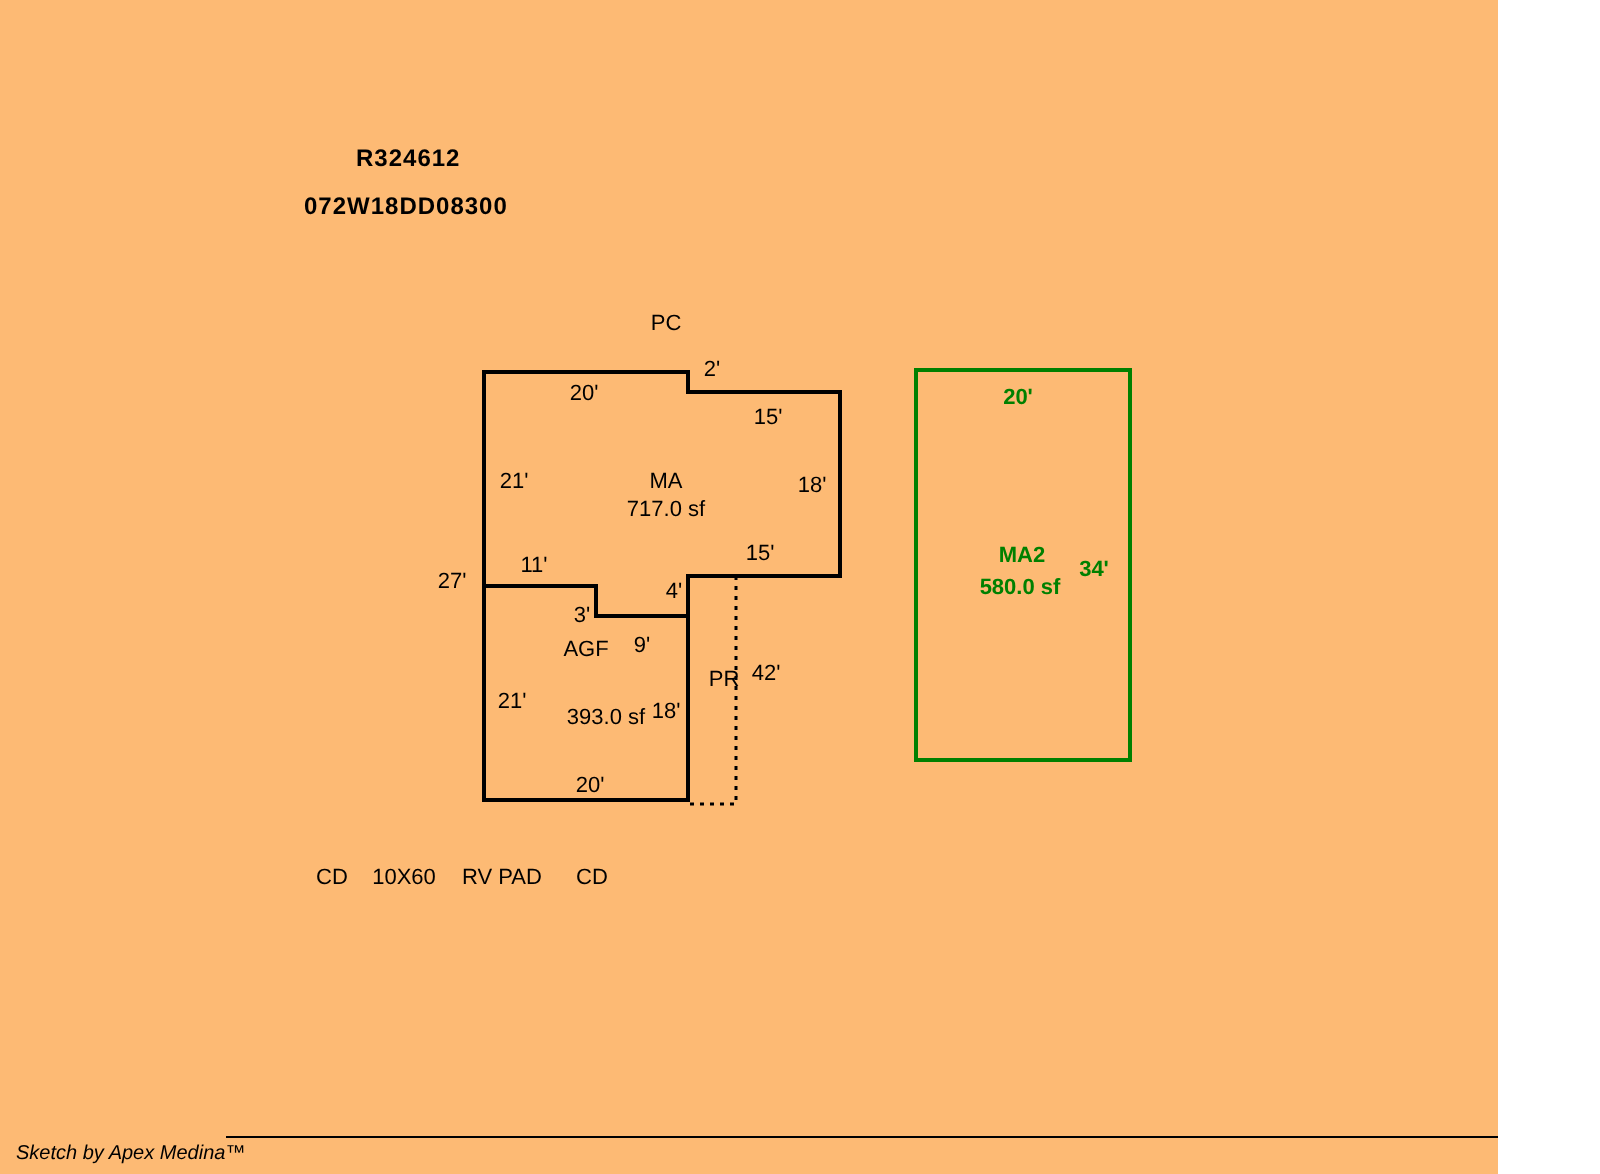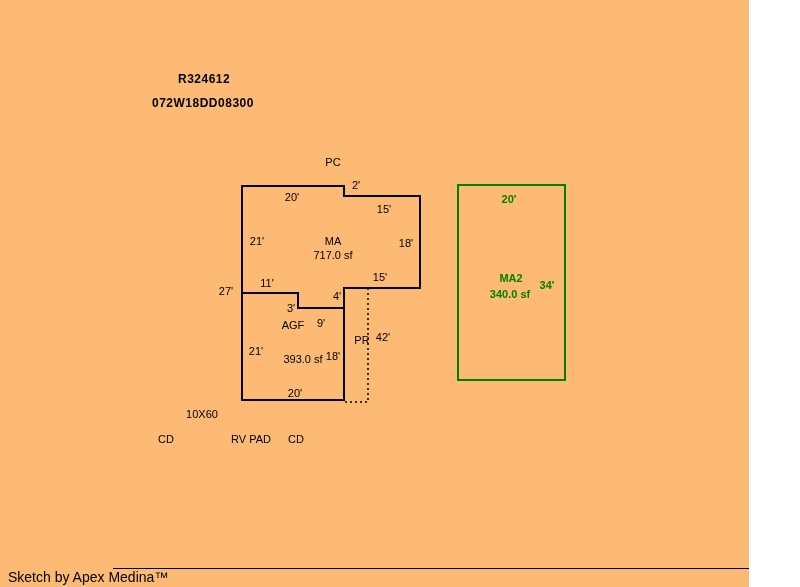--- a/index.html
+++ b/index.html
@@ -22,21 +22,21 @@
   .lbl-l{
     position:absolute;
     transform:translate(0,-50%);
     white-space:nowrap;
     font-size:11px;
     color:#000;
   }
   .hdr{font-weight:bold;font-size:12px;letter-spacing:0.5px;}
   .green{color:#008000;}
   .bold{font-weight:bold;}
-  .small{font-size:14px;}
+  .small{font-size:10px;font-style:italic;}
   .footer-line{
     position:absolute;
     left:113px;top:568px;width:687px;height:0;
     border-top:1px solid #000;
   }
 </style>
 </head>
 <body>
 
 <div class="canvas">
@@ -76,24 +76,24 @@
   <span class="lbl" style="left:333px;top:356px">18'</span>
   <span class="lbl" style="left:293px;top:325px">AGF</span>
   <span class="lbl" style="left:303px;top:359px">393.0 sf</span>
   <span class="lbl" style="left:295px;top:393px">20'</span>
 
   <span class="lbl" style="left:362px;top:340px">PR</span>
   <span class="lbl" style="left:383px;top:337px">42'</span>
 
   <span class="lbl green bold" style="left:509px;top:199px">20'</span>
   <span class="lbl green bold" style="left:511px;top:278px">MA2</span>
-  <span class="lbl green bold" style="left:510px;top:294px">340.0 sf</span>
+  <span class="lbl green bold" style="left:510px;top:294px">580.0 sf</span>
   <span class="lbl green bold" style="left:547px;top:285px">34'</span>
 
   <span class="lbl" style="left:166px;top:439px">CD</span>
-  <span class="lbl" style="left:202px;top:414px">10X60</span>
+  <span class="lbl" style="left:202px;top:439px">10X60</span>
   <span class="lbl" style="left:251px;top:439px">RV PAD</span>
   <span class="lbl" style="left:296px;top:439px">CD</span>
 
   <div class="footer-line"></div>
   <span class="lbl-l small" style="left:8px;top:577px">Sketch by Apex Medina™</span>
 
 </div>
 
 </body></html>

